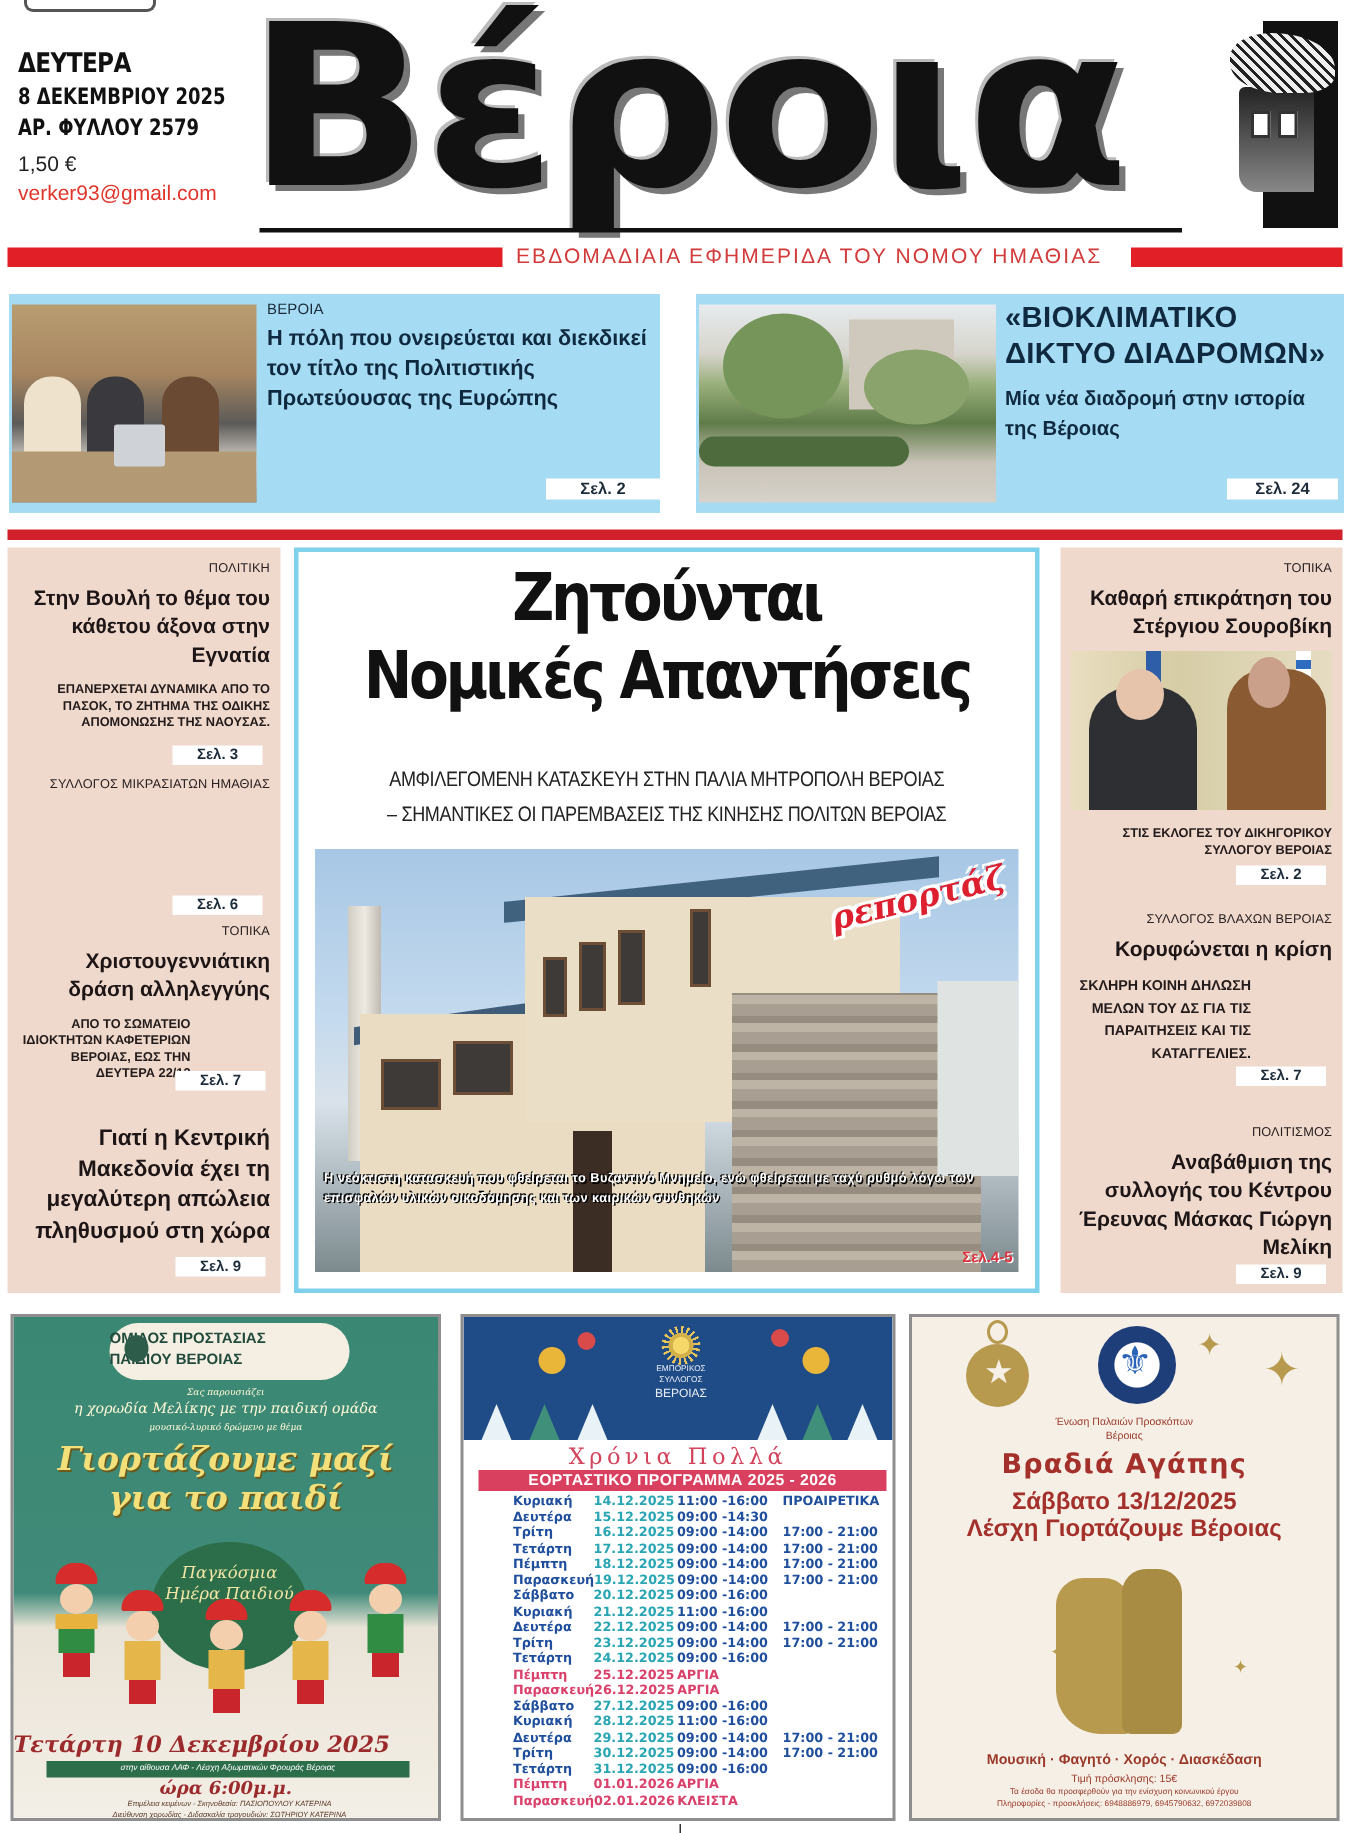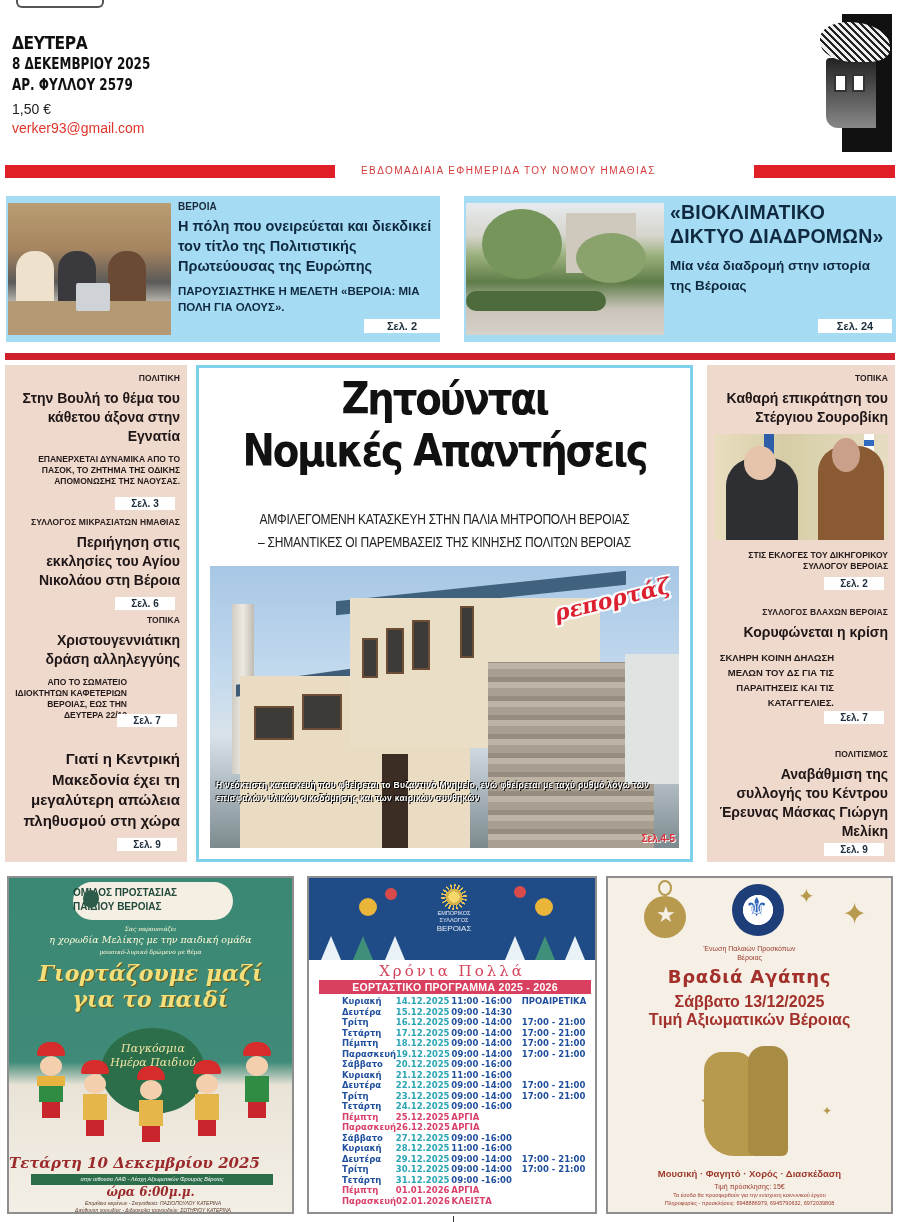--- a/index.html
+++ b/index.html
@@ -20,41 +20,41 @@
   .logo-underline { position: absolute; left: 8px; top: 140px; width: 615px; height: 3px; background: #111; }
   .logo-house { position: absolute; left: 820px; top: 14px; width: 72px; height: 138px; }
   .house-block { position: absolute; right: 0; top: 0; width: 50px; height: 138px; background: #111; }
   .house-tree { position: absolute; left: 0; top: 8px; width: 70px; height: 40px; border-radius: 40% 60% 30% 50%; background: repeating-linear-gradient(45deg, #222 0 2px, #eee 2px 5px); }
   .house-body { position: absolute; left: 6px; top: 44px; width: 50px; height: 70px; background: linear-gradient(#222, #888); border-radius: 4px 0 0 12px; }
   .house-win { position: absolute; top: 60px; width: 13px; height: 18px; background: #fff; border: 2px solid #333; }
   .house-win.w1 { left: 14px; } .house-win.w2 { left: 32px; }
 
   .tagline-row { position: absolute; left: 0; top: 162px; width: 900px; height: 16px; }
   .tagline-bar-left { position: absolute; left: 5px; top: 3px; width: 330px; height: 13px; background: #e11f26; }
-  .tagline-text { position: absolute; left: 361px; top: 0; font-size: 10px; letter-spacing: 1.4px; color: #d23b3b; line-height: 17px; white-space: nowrap; }
+  .tagline-text { position: absolute; left: 344px; top: 0; font-size: 14px; letter-spacing: 1.4px; color: #d23b3b; line-height: 17px; white-space: nowrap; }
   .tagline-bar-right { position: absolute; left: 754px; top: 3px; width: 141px; height: 13px; background: #e11f26; }
 
   
   .teaser { position: absolute; top: 196px; height: 146px; background: #a6dcf3; }
   .teaser-left { left: 6px; width: 434px; }
   .teaser-right { left: 464px; width: 432px; }
   .teaser-photo { position: absolute; top: 7px; width: 163px; height: 132px; overflow: hidden; }
   .teaser-left .teaser-photo { left: 2px; background: linear-gradient(180deg, #b99d72 0%, #a68560 35%, #5c5a58 60%, #d8d4cc 80%, #8d7e6c 100%); }
   .teaser-right .teaser-photo { left: 2px; width: 198px; background: linear-gradient(180deg, #e7ebee 0%, #d6d4cc 25%, #9ab07c 40%, #5f7c48 60%, #c9c3b8 80%, #d7d2ca 100%); }
   .ph-person { position: absolute; bottom: 26px; width: 38px; height: 58px; border-radius: 18px 18px 4px 4px; }
   .ph-table { position: absolute; left: 0; bottom: 0; width: 100%; height: 34px; background: #b49a74; }
   .ph-laptop { position: absolute; left: 68px; bottom: 24px; width: 34px; height: 28px; background: #cfd3d8; border-radius: 2px; }
   .ph-tree { position: absolute; border-radius: 50%; background: #76955a; }
   .ph-tower { position: absolute; left: 100px; top: 10px; width: 70px; height: 60px; background: #cfc8bc; }
   .ph-hedge { position: absolute; left: 0; top: 88px; width: 140px; height: 20px; background: #4d6b3c; border-radius: 10px; }
 
   .teaser-body { position: absolute; top: 0; }
   .teaser-left .teaser-body { left: 172px; width: 258px; }
   .teaser-right .teaser-body { left: 206px; width: 222px; }
-  .kicker { font-size: 10px; font-weight: bold; color: #1b2a3a; text-transform: uppercase; letter-spacing: 0.1px; }
+  .kicker { font-size: 10px; font-weight: normal; color: #1b2a3a; text-transform: uppercase; letter-spacing: 0.1px; }
   .teaser-left .kicker { margin-top: 5px; }
   .teaser-left .headline { font-size: 14.5px; font-weight: bold; color: #0f2a40; line-height: 20px; margin-top: 4px; }
   .teaser-left .deck { font-size: 11.5px; font-weight: bold; color: #0f2a40; line-height: 16px; margin-top: 7px; }
   .teaser-right .headline { font-size: 19.5px; font-weight: bold; color: #0f2a40; line-height: 24px; margin-top: 4px; letter-spacing: 0.2px; }
   .teaser-right .deck { font-size: 13.5px; font-weight: bold; color: #0f2a40; line-height: 20px; margin-top: 8px; }
   .page-ref { position: absolute; background: #ffffff; font-size: 11px; font-weight: bold; color: #1d2c3a; text-align: center; line-height: 14px; height: 14px; }
   .teaser-left .page-ref { left: 358px; top: 123px; width: 76px; }
   .teaser-right .page-ref { left: 354px; top: 123px; width: 74px; }
 
   .section-rule { position: absolute; left: 5px; top: 353px; width: 890px; height: 7px; background: #d0202c; }
@@ -153,20 +153,24 @@
 
 <header class="masthead">
   <div class="top-logo-fragment"></div>
   <div class="issue-info">
     <div class="day">ΔΕΥΤΕΡΑ</div>
     <div class="date">8 ΔΕΚΕΜΒΡΙΟΥ 2025</div>
     <div class="sheet">ΑΡ. ΦΥΛΛΟΥ 2579</div>
     <div class="price">1,50 €</div>
     <div class="email">verker93@gmail.com</div>
   </div>
+  <div class="logo">
+    <div class="logo-text">Βέροια</div>
+    <div class="logo-underline"></div>
+  </div>
   <div class="logo-house">
     <div class="house-block"></div>
     <div class="house-body"></div>
     <div class="house-tree"></div>
     <div class="house-win w1"></div>
     <div class="house-win w2"></div>
   </div>
   <div class="tagline-row">
     <div class="tagline-bar-left"></div>
     <div class="tagline-text">ΕΒΔΟΜΑΔΙΑΙΑ ΕΦΗΜΕΡΙΔΑ ΤΟΥ ΝΟΜΟΥ ΗΜΑΘΙΑΣ</div>
@@ -178,21 +182,20 @@
   <div class="teaser-photo">
     <div class="ph-person" style="left:8px;background:#efe2cd;"></div>
     <div class="ph-person" style="left:50px;background:#3a3a3e;"></div>
     <div class="ph-person" style="left:100px;background:#6b4a34;"></div>
     <div class="ph-table"></div>
     <div class="ph-laptop"></div>
   </div>
   <div class="teaser-body">
     <div class="kicker">ΒΕΡΟΙΑ</div>
     <div class="headline">Η πόλη που ονειρεύεται και διεκδικεί τον τίτλο της Πολιτιστικής Πρωτεύουσας της Ευρώπης</div>
-    <div class="deck">ΠΑΡΟΥΣΙΑΣΤΗΚΕ Η ΜΕΛΕΤΗ «ΒΕΡΟΙΑ: ΜΙΑ ΠΟΛΗ ΓΙΑ ΟΛΟΥΣ».</div>
   </div>
   <div class="page-ref">Σελ. 2</div>
 </article>
 
 <article class="teaser teaser-right">
   <div class="teaser-photo">
     <div class="ph-tower"></div>
     <div class="ph-tree" style="left:16px;top:6px;width:80px;height:70px;"></div>
     <div class="ph-tree" style="left:110px;top:30px;width:70px;height:50px;background:#8aa36c;"></div>
     <div class="ph-hedge"></div>
@@ -209,21 +212,20 @@
 <aside class="side-col left">
   <div class="story" style="top:8px;">
     <div class="kicker">ΠΟΛΙΤΙΚΗ</div>
     <div class="headline">Στην Βουλή το θέμα του κάθετου άξονα στην Εγνατία</div>
     <div class="deck">ΕΠΑΝΕΡΧΕΤΑΙ ΔΥΝΑΜΙΚΑ ΑΠΟ ΤΟ ΠΑΣΟΚ, ΤΟ ΖΗΤΗΜΑ ΤΗΣ ΟΔΙΚΗΣ ΑΠΟΜΟΝΩΣΗΣ ΤΗΣ ΝΑΟΥΣΑΣ.</div>
   </div>
   <div class="page-ref" style="left:110px;top:132px;">Σελ. 3</div>
 
   <div class="story" style="top:152px;">
     <div class="kicker">ΣΥΛΛΟΓΟΣ ΜΙΚΡΑΣΙΑΤΩΝ ΗΜΑΘΙΑΣ</div>
-    <div class="headline">Περιήγηση στις εκκλησίες του Αγίου Νικολάου στη Βέροια</div>
   </div>
   <div class="page-ref" style="left:110px;top:232px;">Σελ. 6</div>
 
   <div class="story" style="top:250px;">
     <div class="kicker">ΤΟΠΙΚΑ</div>
     <div class="headline">Χριστουγεννιάτικη δράση αλληλεγγύης</div>
     <div class="deck" style="width:115px;">ΑΠΟ ΤΟ ΣΩΜΑΤΕΙΟ ΙΔΙΟΚΤΗΤΩΝ ΚΑΦΕΤΕΡΙΩΝ ΒΕΡΟΙΑΣ, ΕΩΣ ΤΗΝ ΔΕΥΤΕΡΑ 22/12</div>
   </div>
   <div class="page-ref" style="left:112px;top:349px;">Σελ. 7</div>
 
@@ -499,21 +501,21 @@
   <div class="star-glyph" style="left:48px;top:24px;font-size:22px;color:#f5efe6;">★</div>
   <div class="star-glyph" style="left:190px;top:6px;font-size:20px;">✦</div>
   <div class="star-glyph" style="left:234px;top:18px;font-size:30px;">✦</div>
   <div class="emblem"></div>
   <div class="org">
     <div>Ένωση Παλαιών Προσκόπων</div>
     <div>Βέροιας</div>
   </div>
   <div class="title">Βραδιά Αγάπης</div>
   <div class="sub" style="top:116px;">Σάββατο 13/12/2025</div>
-  <div class="sub" style="top:134px;">Τιμή Αξιωματικών Βέροιας</div>
+  <div class="sub" style="top:134px;">Λέσχη Γιορτάζουμε Βέροιας</div>
   <div class="dancers">
     <div class="dancer-f"></div>
     <div class="dancer-m"></div>
   </div>
   <div class="star-glyph" style="left:92px;top:216px;font-size:12px;">✦</div>
   <div class="star-glyph" style="left:214px;top:226px;font-size:12px;">✦</div>
   <div class="footer-main">Μουσική · Φαγητό · Χορός · Διασκέδαση</div>
   <div class="footer-sm" style="top:305px;font-size:7px;">Τιμή πρόσκλησης: 15€</div>
   <div class="footer-sm" style="top:314px;">Τα έσοδα θα προσφερθούν για την ενίσχυση κοινωνικού έργου</div>
   <div class="footer-sm" style="top:322px;">Πληροφορίες - προσκλήσεις: 6948886979, 6945790632, 6972039808</div>

